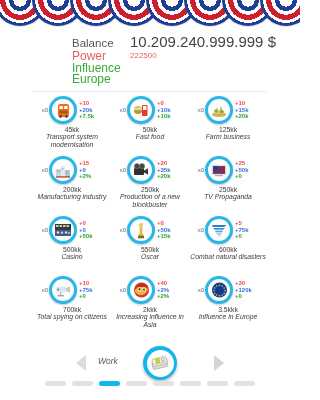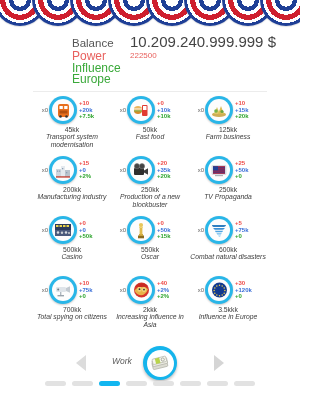--- a/index.html
+++ b/index.html
@@ -77,21 +77,21 @@
 
   .cap { text-align: center; margin-top: 2px; }
   .cost { font-size: 6.8px; color: #3b3b3b; }
   .name { font-size: 6.8px; color: #3b3b3b; font-style: italic; line-height: 7.6px; }
 
   
   .nav { position: absolute; top: 346px; left: 0; width: 300px; height: 34px; }
   .arrow { position: absolute; top: 9px; width: 0; height: 0; }
   .arrow-l { left: 76px; border-top: 8px solid transparent; border-bottom: 8px solid transparent; border-right: 10px solid #dcdcdc; }
   .arrow-r { right: 76px; border-top: 8px solid transparent; border-bottom: 8px solid transparent; border-left: 10px solid #d5d5d5; }
-  .work-label { position: absolute; left: 112px; top: 10px; font-size: 8.5px; color: #5b5b5b; font-style: italic; }
+  .work-label { position: absolute; left: 98px; top: 10px; font-size: 8.5px; color: #5b5b5b; font-style: italic; }
   .work-orb {
     position: absolute; left: 143px; top: 0;
     width: 34px; height: 34px; border-radius: 50%;
     background: #14b4ec;
     display: flex; align-items: center; justify-content: center;
     box-shadow: 0 2px 3px rgba(0,0,0,.25);
   }
   .work-in {
     width: 27px; height: 27px; border-radius: 50%; background: #fff;
     display: flex; align-items: center; justify-content: center;

